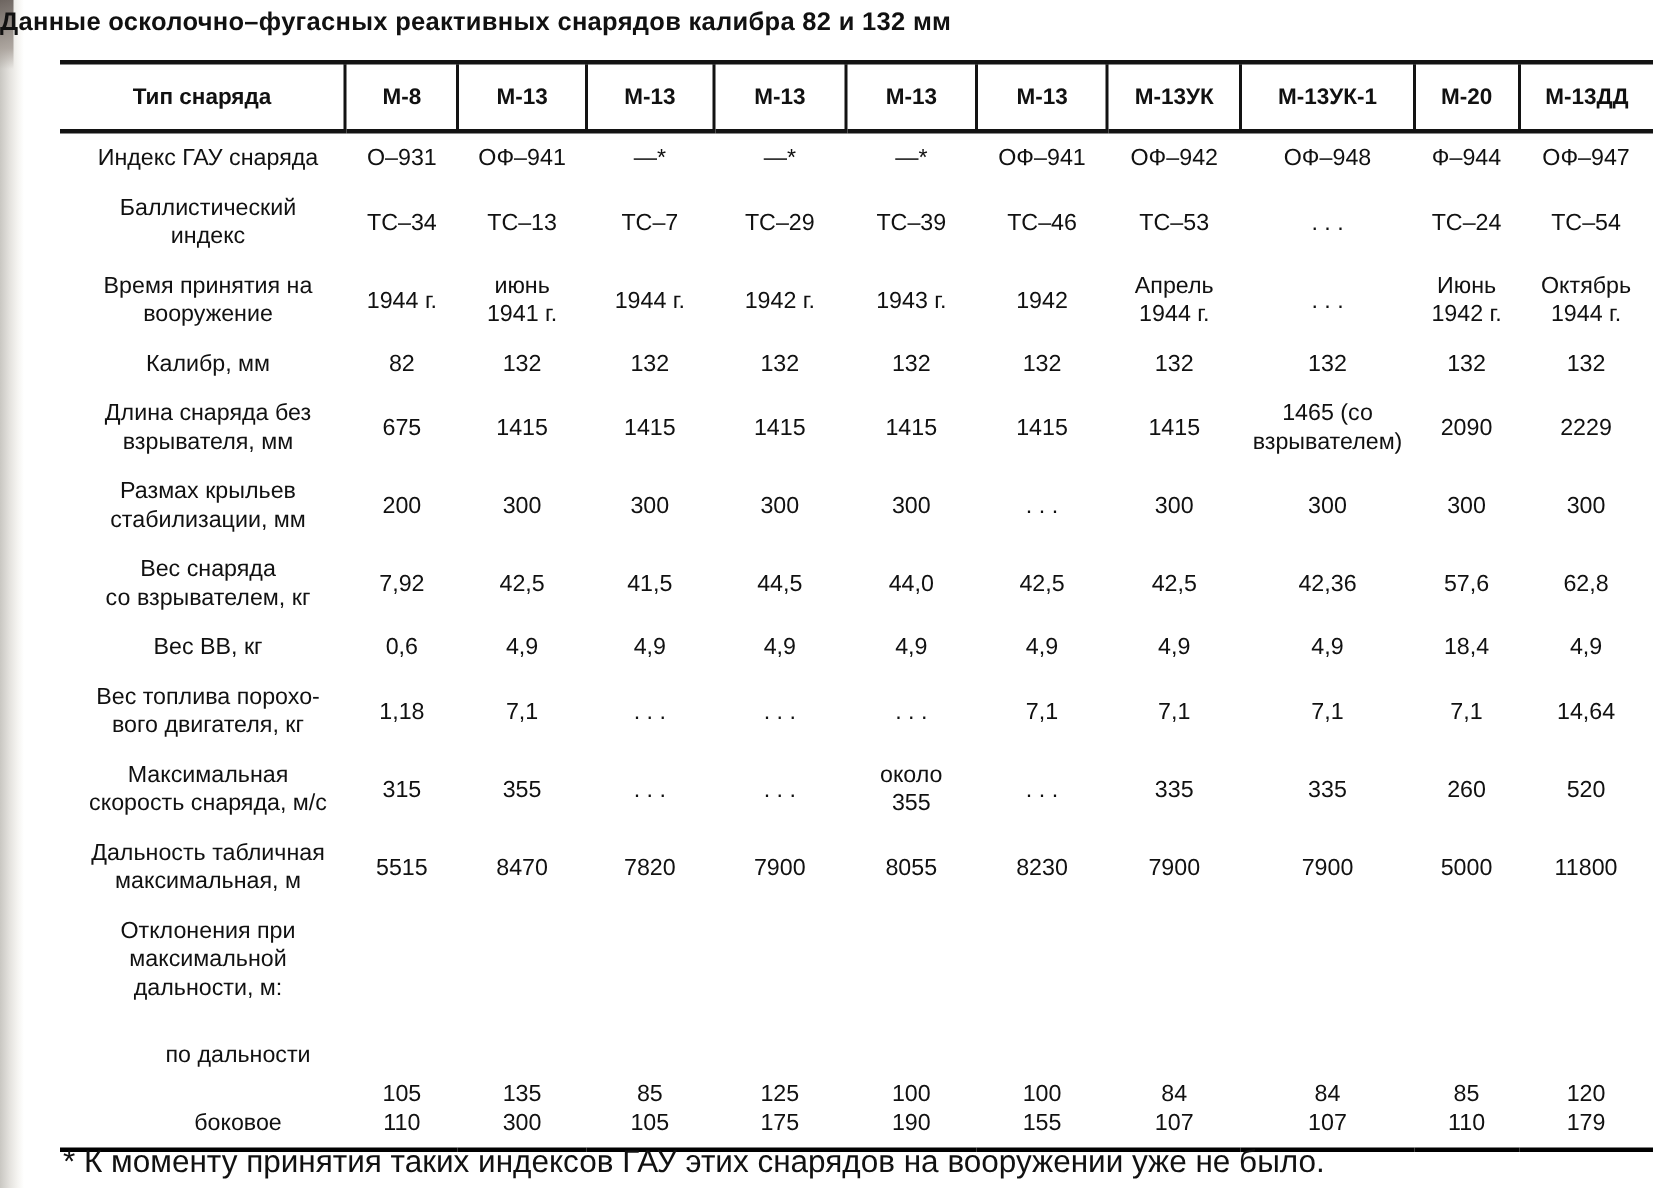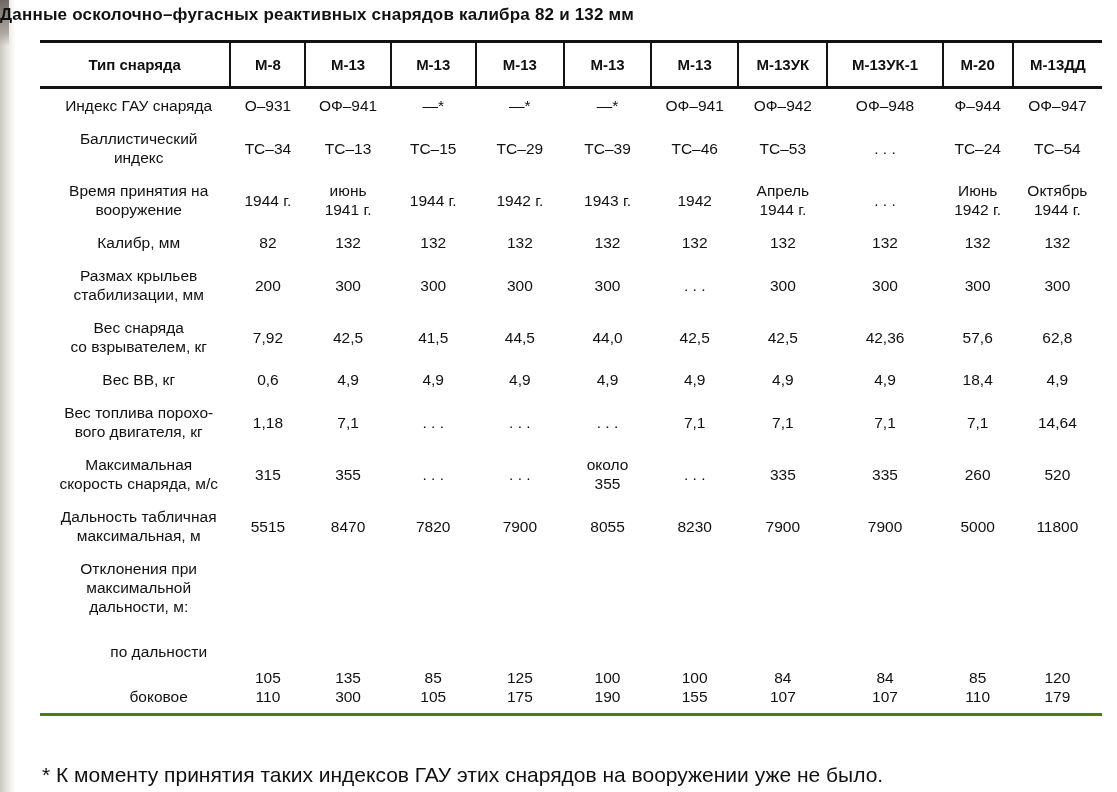--- a/index.html
+++ b/index.html
@@ -42,21 +42,21 @@
     position: absolute;
     left: 40px;
     top: 40px;
     width: 1062px;
   }
   table {
     width: 100%;
     border-collapse: collapse;
     table-layout: fixed;
     border-top: 3px solid #131313;
-    border-bottom: 3px solid #4d7c0f;
+    border-bottom: 3px solid #000000;
   }
   thead th {
     border-bottom: 3px solid #131313;
     border-left: 2px solid #131313;
     font-size: 15px;
     font-weight: bold;
     text-align: center;
     padding: 13px 3px;
     white-space: nowrap;
     overflow: hidden;
@@ -134,21 +134,21 @@
             <td>ОФ–942</td>
             <td>ОФ–948</td>
             <td>Ф–944</td>
             <td>ОФ–947</td>
           </tr>
           <tr>
             <td class="label">Баллистический
 индекс</td>
             <td>ТС–34</td>
             <td>ТС–13</td>
-            <td>ТС–15</td>
+            <td>ТС–7</td>
             <td>ТС–29</td>
             <td>ТС–39</td>
             <td>ТС–46</td>
             <td>ТС–53</td>
             <td>. . .</td>
             <td>ТС–24</td>
             <td>ТС–54</td>
           </tr>
           <tr>
             <td class="label">Время принятия на
@@ -173,20 +173,35 @@
             <td>82</td>
             <td>132</td>
             <td>132</td>
             <td>132</td>
             <td>132</td>
             <td>132</td>
             <td>132</td>
             <td>132</td>
             <td>132</td>
             <td>132</td>
+          </tr>
+          <tr>
+            <td class="label">Длина снаряда без
+взрывателя, мм</td>
+            <td>675</td>
+            <td>1415</td>
+            <td>1415</td>
+            <td>1415</td>
+            <td>1415</td>
+            <td>1415</td>
+            <td>1415</td>
+            <td>1465 (со
+взрывателем)</td>
+            <td>2090</td>
+            <td>2229</td>
           </tr>
           <tr>
             <td class="label">Размах крыльев
 стабилизации, мм</td>
             <td>200</td>
             <td>300</td>
             <td>300</td>
             <td>300</td>
             <td>300</td>
             <td>. . .</td>

